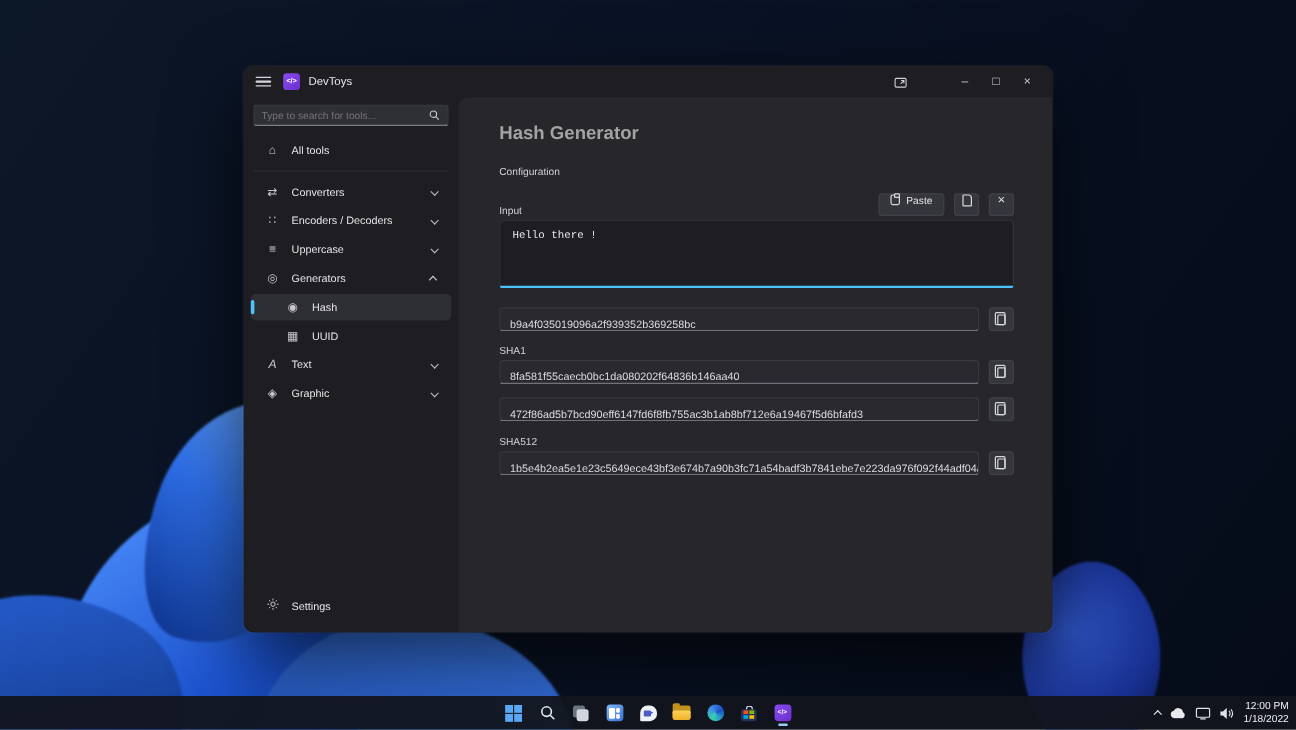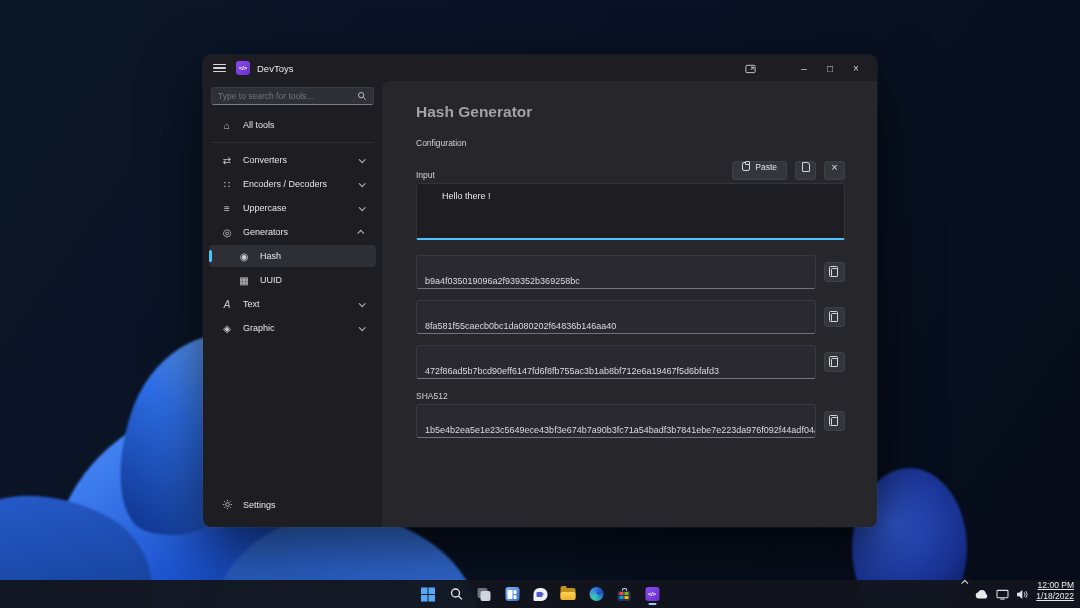--- a/index.html
+++ b/index.html
@@ -88,26 +88,26 @@
     font-size:8.5px; padding:0 9px; cursor:pointer; }
   .btn.icon-only { width:21px; padding:0; }
   .clip-ic { width:8px; height:9px; border:1px solid #d8d8dc; border-radius:2px; position:relative; }
   .clip-ic::before { content:''; position:absolute; top:-2.5px; left:1.5px; width:3px; height:2px;
     background:#35353c; border:1px solid #d8d8dc; border-radius:1px; }
   .file-ic { width:8px; height:10px; border:1px solid #d8d8dc; border-radius:1px 3px 1px 1px; }
   .x-glyph { font-size:11px; line-height:1; color:#e0e0e4; }
 
   textarea.input-area { margin-top:3px; width:100%; height:57px; background:#1d1d22; color:#e8e8ec;
     border:1px solid #33333a; border-bottom:2px solid #4cc2ff; border-radius:4px 4px 2px 2px;
-    font-size:9px; font-family:Liberation Sans, sans-serif; padding:7px 25px; resize:none; outline:none; }
+    font-size:9px; font-family:Liberation Mono, monospace; padding:7px 10px; resize:none; outline:none; }
 
   .out-group { margin-top:11px; }
   .out-row { margin-top:3px; display:flex; align-items:center; gap:8px; }
   .hash-field { flex:1; height:20px; line-height:18px; background:#29292f; border:1px solid #38383e;
-    border-bottom-color:#72727a; border-radius:3px; padding:16px 8px; font-size:9px; color:#dcdcdf;
+    border-bottom-color:#72727a; border-radius:3px; padding:4px 8px; font-size:9px; color:#dcdcdf;
     white-space:nowrap; overflow:hidden; cursor:text; }
   .copy-btn { width:21px; height:20px; background:#35353c; border:1px solid #404047; border-radius:3px;
     display:flex; align-items:center; justify-content:center; cursor:pointer; }
   .copy-ic { width:7px; height:9px; border:1px solid #d8d8dc; border-radius:1.5px; position:relative; }
   .copy-ic::before { content:''; position:absolute; left:-3px; top:-3px; width:7px; height:9px;
     border:1px solid #d8d8dc; border-radius:1.5px; }
 
   
   .taskbar { position:absolute; left:0; right:0; bottom:0; height:28px; background:rgba(18,21,28,.95);
     z-index:5; }
@@ -143,21 +143,21 @@
     border:1px solid #d7dce4; border-bottom:none; border-radius:3px 3px 0 0; }
   .ic-store .bag { width:13px; height:10px; background:#23335c; border-radius:2px; position:relative; }
   .ic-store .bag i { position:absolute; width:4px; height:3px; }
   .ic-store .bag i:nth-child(1){ left:2px; top:1.5px; background:#f25022; }
   .ic-store .bag i:nth-child(2){ left:7px; top:1.5px; background:#7fba00; }
   .ic-store .bag i:nth-child(3){ left:2px; top:5.5px; background:#00a4ef; }
   .ic-store .bag i:nth-child(4){ left:7px; top:5.5px; background:#ffb900; }
   .ic-devtoys { width:14px; height:14px; border-radius:3px; background:linear-gradient(135deg,#8a4bf0,#6a2fd0);
     color:#fff; font-size:5.5px; font-weight:bold; display:flex; align-items:center; justify-content:center; }
 
-  .tray { position:absolute; right:6px; top:0; height:28px; display:flex; gap:7px;text-decoration:underline; }
+  .tray { position:absolute; right:6px; top:0; height:28px; display:flex; align-items:center; gap:7px; }
   .tray-chev { width:5px; height:5px; border-right:1.2px solid #dfe3ea; border-bottom:1.2px solid #dfe3ea;
     transform:rotate(-135deg) translateY(-1px); cursor:pointer; }
   .tray-ic { display:flex; align-items:center; cursor:pointer; }
   .clock { text-align:right; font-size:8.5px; line-height:1.25; color:#eef0f4; cursor:pointer; }
 </style>
 </head>
 <body>
 
 <div class="petal p2"></div>
 <div class="petal p4"></div>
@@ -279,20 +279,21 @@
 
       <div class="out-group">
         <div class="out-row">
           <div class="hash-field">b9a4f035019096a2f939352b369258bc</div>
           <span class="copy-btn">
               <span class="copy-ic"></span>
             </span>
         </div>
       </div>
       <div class="out-group">
+        <div class="sec-label" style="margin-top:0">SHA1</div>
         <div class="out-row">
           <div class="hash-field">8fa581f55caecb0bc1da080202f64836b146aa40</div>
           <span class="copy-btn">
               <span class="copy-ic"></span>
             </span>
         </div>
       </div>
       <div class="out-group">
         <div class="out-row">
           <div class="hash-field">472f86ad5b7bcd90eff6147fd6f8fb755ac3b1ab8bf712e6a19467f5d6bfafd3</div>

